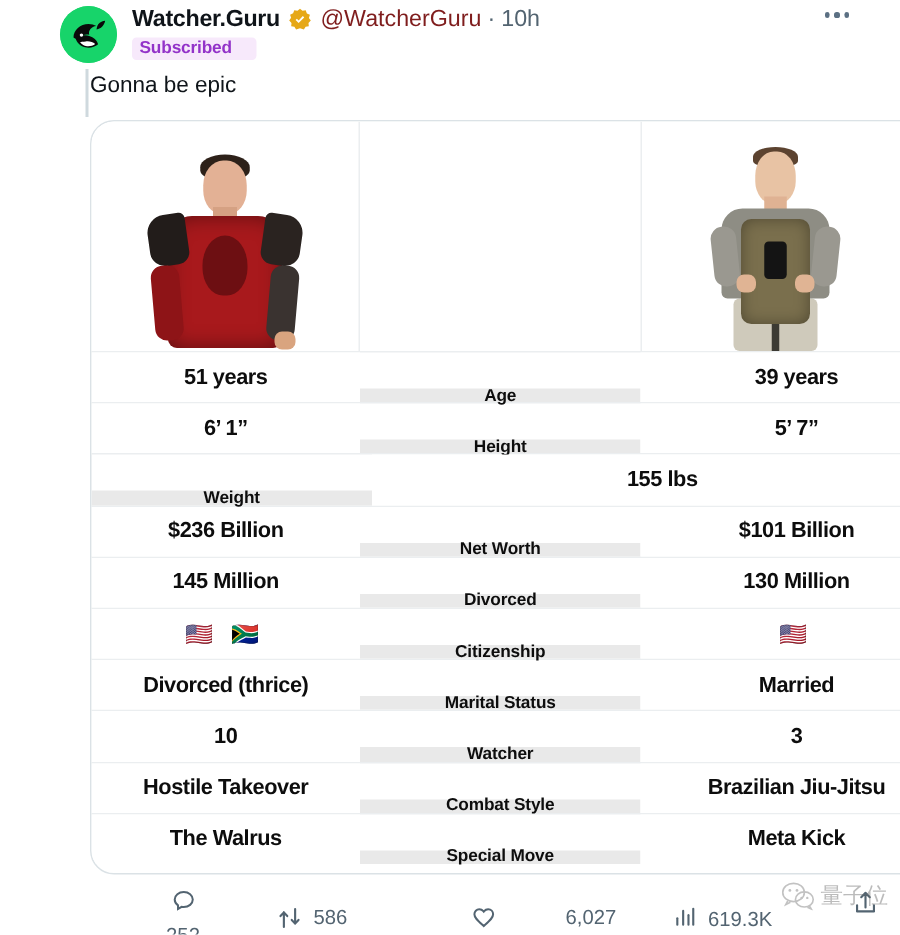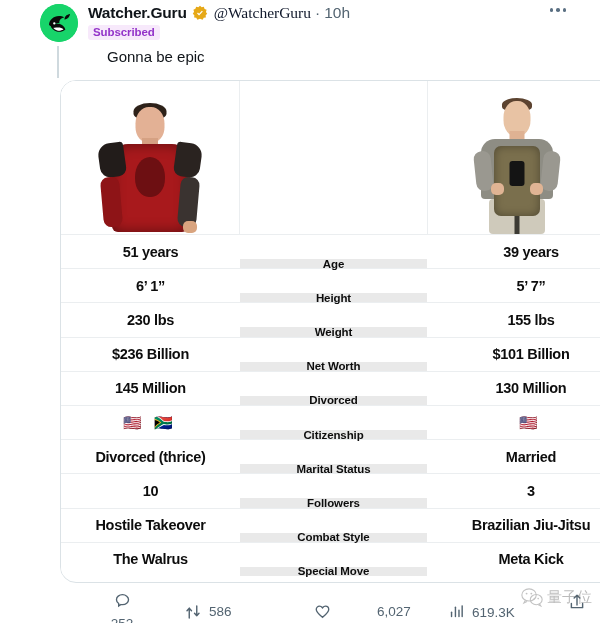--- a/index.html
+++ b/index.html
@@ -24,45 +24,45 @@
   }
   .name-row {
     position:absolute; left:60px; top:4px;
     display:flex; align-items:center; white-space:nowrap;
   }
   .display-name {
     font-size:15.5px; font-weight:bold; color:#0f1419; letter-spacing:-0.2px;
   }
   .verified { margin-left:5px; width:16px; height:16px; display:block; }
   .handle {
-    margin-left:6px; font-size:15.5px; color:#0f172a; font-weight:400;font-family:Liberation Serif, serif;
+    margin-left:6px; font-size:15.5px; color:#7f1d1d; font-weight:400;
   }
   .dot-sep { margin:0 4px; color:#536471; font-size:15.5px; }
   .timestamp { font-size:15.5px; color:#536471; }
   .subscribed {
     position:absolute; left:60px; top:25px;
     background:#f7e9fb; color:#9333c9;
     font-size:11.5px; font-weight:bold;
-    padding:1px 5px 2px 5px; border-radius:3px;
+    padding:1px 16px 2px 5px; border-radius:3px;
     letter-spacing:-0.1px;
   }
   .more-menu {
     position:absolute; right:14px; top:8px;
     display:flex; gap:3px; align-items:center;
     cursor:pointer;
   }
   .more-menu span {
     width:3.5px; height:3.5px; border-radius:50%; background:#5b7083;
     display:block;
   }
 
   
   .tweet-text {
     position:absolute; left:60px; top:47px;
-    font-size:15px; color:#0f1419; line-height:20px;margin-left:47px;
+    font-size:15px; color:#0f1419; line-height:20px;
   }
 
   
   .card {
     position:absolute; left:60px; top:80px;
     width:576px; height:503px;
     border:1px solid #dbe2e6; border-radius:16px;
     overflow:hidden; background:#fff;
   }
   .photo-row { display:flex; height:153px; background:#fff; }
@@ -256,21 +256,20 @@
       <div class="cell left">51 years</div>
       <div class="cell mid">Age</div>
       <div class="cell right">39 years</div>
     </div>
     <div class="row">
       <div class="cell left">6’ 1”</div>
       <div class="cell mid">Height</div>
       <div class="cell right">5’ 7”</div>
     </div>
     <div class="row">
-      <div class="cell left">230 lbs</div>
       <div class="cell mid">Weight</div>
       <div class="cell right">155 lbs</div>
     </div>
     <div class="row">
       <div class="cell left">$236 Billion</div>
       <div class="cell mid">Net Worth</div>
       <div class="cell right">$101 Billion</div>
     </div>
     <div class="row">
       <div class="cell left">145 Million</div>
@@ -282,21 +281,21 @@
       <div class="cell mid">Citizenship</div>
       <div class="cell right flags">🇺🇸</div>
     </div>
     <div class="row">
       <div class="cell left">Divorced (thrice)</div>
       <div class="cell mid">Marital Status</div>
       <div class="cell right">Married</div>
     </div>
     <div class="row">
       <div class="cell left">10</div>
-      <div class="cell mid">Followers</div>
+      <div class="cell mid">Watcher</div>
       <div class="cell right">3</div>
     </div>
     <div class="row">
       <div class="cell left">Hostile Takeover</div>
       <div class="cell mid">Combat Style</div>
       <div class="cell right">Brazilian Jiu-Jitsu</div>
     </div>
     <div class="row">
       <div class="cell left">The Walrus</div>
       <div class="cell mid">Special Move</div>

